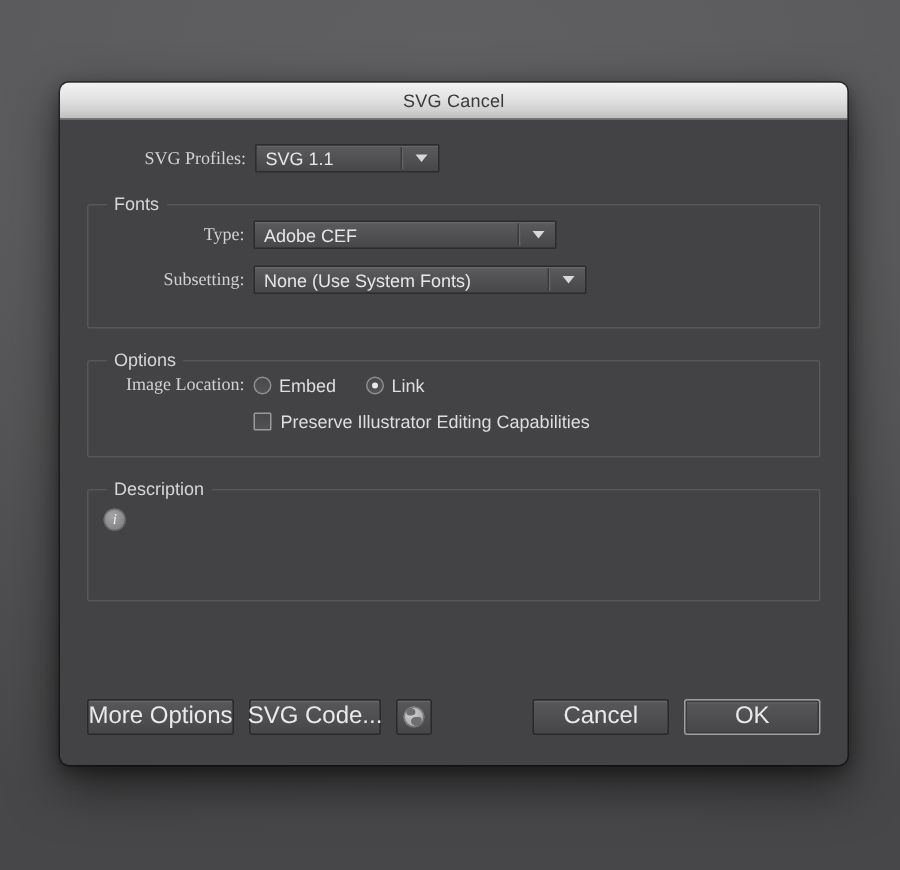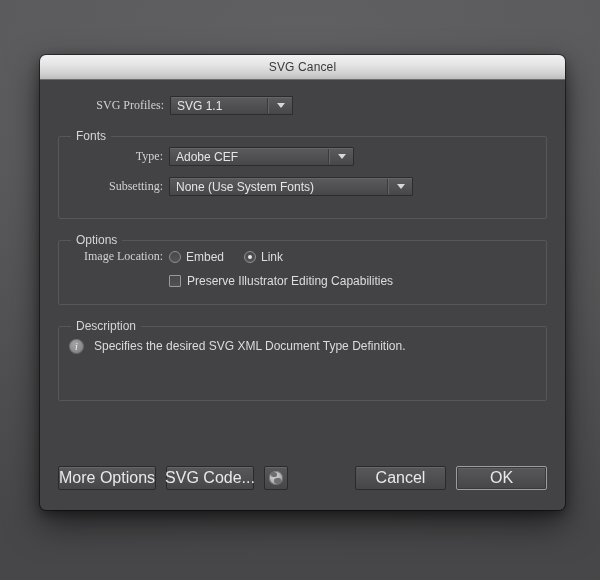--- a/index.html
+++ b/index.html
@@ -304,32 +304,32 @@
               <i></i>
             </span>
         </div>
       </div>
 
       <fieldset class="group" style="margin-top:14px; height:90px;">
         <legend>Fonts</legend>
 
         <div class="row" style="margin-top:4px;">
           <span class="lbl lblcol" style="width:94px; flex:0 0 94px;">Type:</span>
-          <div class="select" style="width:185px;">
+          <div class="select" style="width:202px;">
             <span class="sel-val">Adobe CEF</span>
             <span class="sel-sep"></span>
             <span class="sel-arrow">
                 <i></i>
               </span>
           </div>
         </div>
 
         <div class="row" style="margin-top:11px;">
           <span class="lbl lblcol" style="width:94px; flex:0 0 94px;">Subsetting:</span>
-          <div class="select" style="width:244px;">
+          <div class="select" style="width:222px;">
             <span class="sel-val">None (Use System Fonts)</span>
             <span class="sel-sep"></span>
             <span class="sel-arrow">
                 <i></i>
               </span>
           </div>
         </div>
       </fieldset>
 
       <fieldset class="group" style="margin-top:14px; height:72px;">
@@ -354,21 +354,20 @@
             <span class="checkbox"></span>
             <span class="check-label">Preserve Illustrator Editing Capabilities</span>
           </span>
         </div>
       </fieldset>
 
       <fieldset class="group" style="margin-top:14px; height:82px;">
         <legend>Description</legend>
         <div id="desc-inner">
           <span class="info-icon">i</span>
-          <span id="desc-text">Specifies the desired SVG XML Document Type Definition.</span>
         </div>
       </fieldset>
 
       <div id="buttonbar">
         <div class="btn" style="width:98px;">More Options</div>
         <div class="btn" style="width:88px; margin-left:10px;">SVG Code...</div>
         <div class="btn icon-btn" style="margin-left:10px;">
           <span class="globe"></span>
         </div>
         <div class="spacer"></div>

